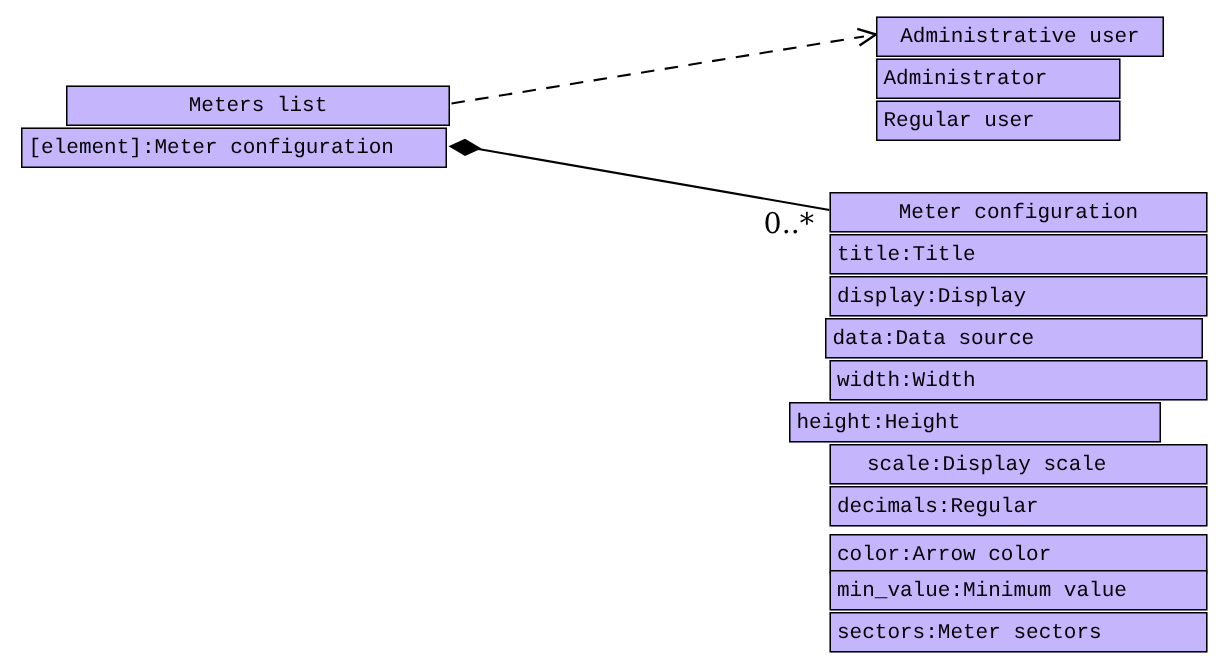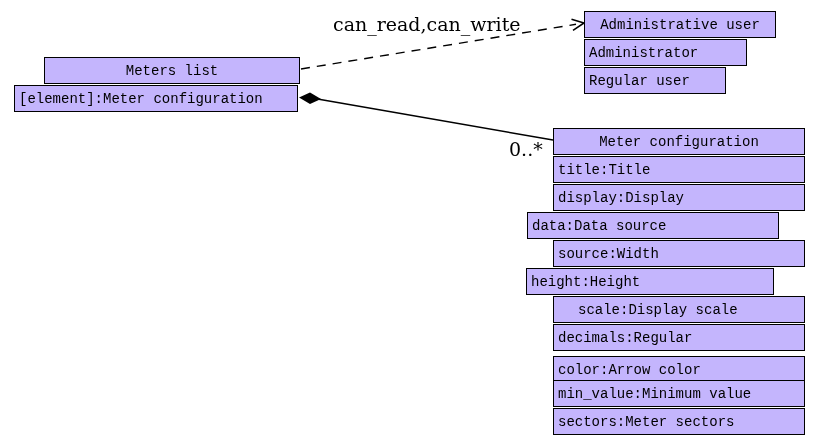--- a/index.html
+++ b/index.html
@@ -56,33 +56,32 @@
   </svg>
 
   <div>
     <div class="cell hdr" style="left:14px; top:57px; width:256px; height:27px;margin-left:30px;">Meters list</div>
     <div class="cell row" style="left:14px; top:85px; width:284px; height:27px;">[element]:Meter configuration</div>
   </div>
 
   <div>
     <div class="cell hdr" style="left:584px; top:11px; width:192px; height:27px;">Administrative user</div>
     <div class="cell row" style="left:584px; top:39px; width:163px; height:27px;">Administrator</div>
-    <div class="cell row" style="left:584px; top:67px; width:142px; height:27px;">Regular user</div>
+    <div class="cell row" style="left:584px; top:67px; width:163px; height:27px;">Regular user</div>
   </div>
 
   <div>
     <div class="cell hdr" style="left:553px; top:128px; width:252px; height:27px;">Meter configuration</div>
     <div class="cell row" style="left:553px; top:156px; width:252px; height:27px;">title:Title</div>
     <div class="cell row" style="left:553px; top:184px; width:252px; height:27px;">display:Display</div>
-    <div class="cell row" style="left:527px; top:212px; width:252px; height:27px;">data:Data source</div>
-    <div class="cell row" style="left:553px; top:240px; width:252px; height:27px;">source:Width</div>
+    <div class="cell row" style="left:550px; top:212px; width:252px; height:27px;">data:Data source</div>
+    <div class="cell row" style="left:553px; top:240px; width:252px; height:27px;">width:Width</div>
     <div class="cell row" style="left:526px; top:268px; width:248px; height:27px;">height:Height</div>
     <div class="cell row" style="left:553px; top:296px; width:252px; height:27px;padding-left:24px;">scale:Display scale</div>
     <div class="cell row" style="left:553px; top:324px; width:252px; height:27px;">decimals:Regular</div>
     <div class="cell row" style="left:553px; top:356px; width:252px; height:27px;">color:Arrow color</div>
     <div class="cell row" style="left:553px; top:380px; width:252px; height:27px;">min_value:Minimum value</div>
     <div class="cell row" style="left:553px; top:408px; width:252px; height:27px;">sectors:Meter sectors</div>
   </div>
 
-  <div class="edge-label" style="left:333px; top:14px;">can_read,can_write</div>
   <div class="edge-label" style="left:509px; top:139px;">0..*</div>
 
 </div>
 
 </body></html>

